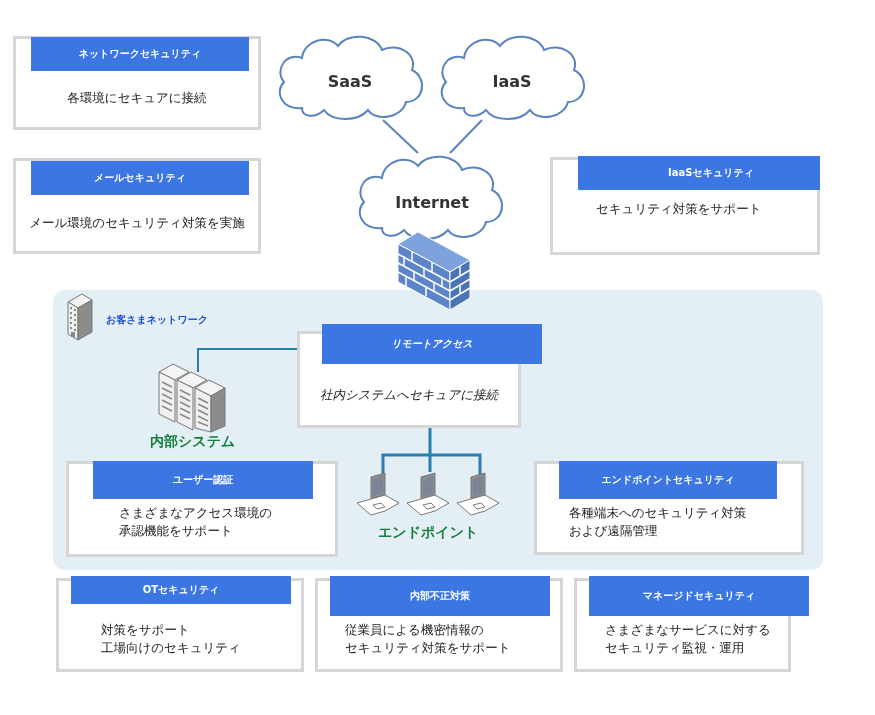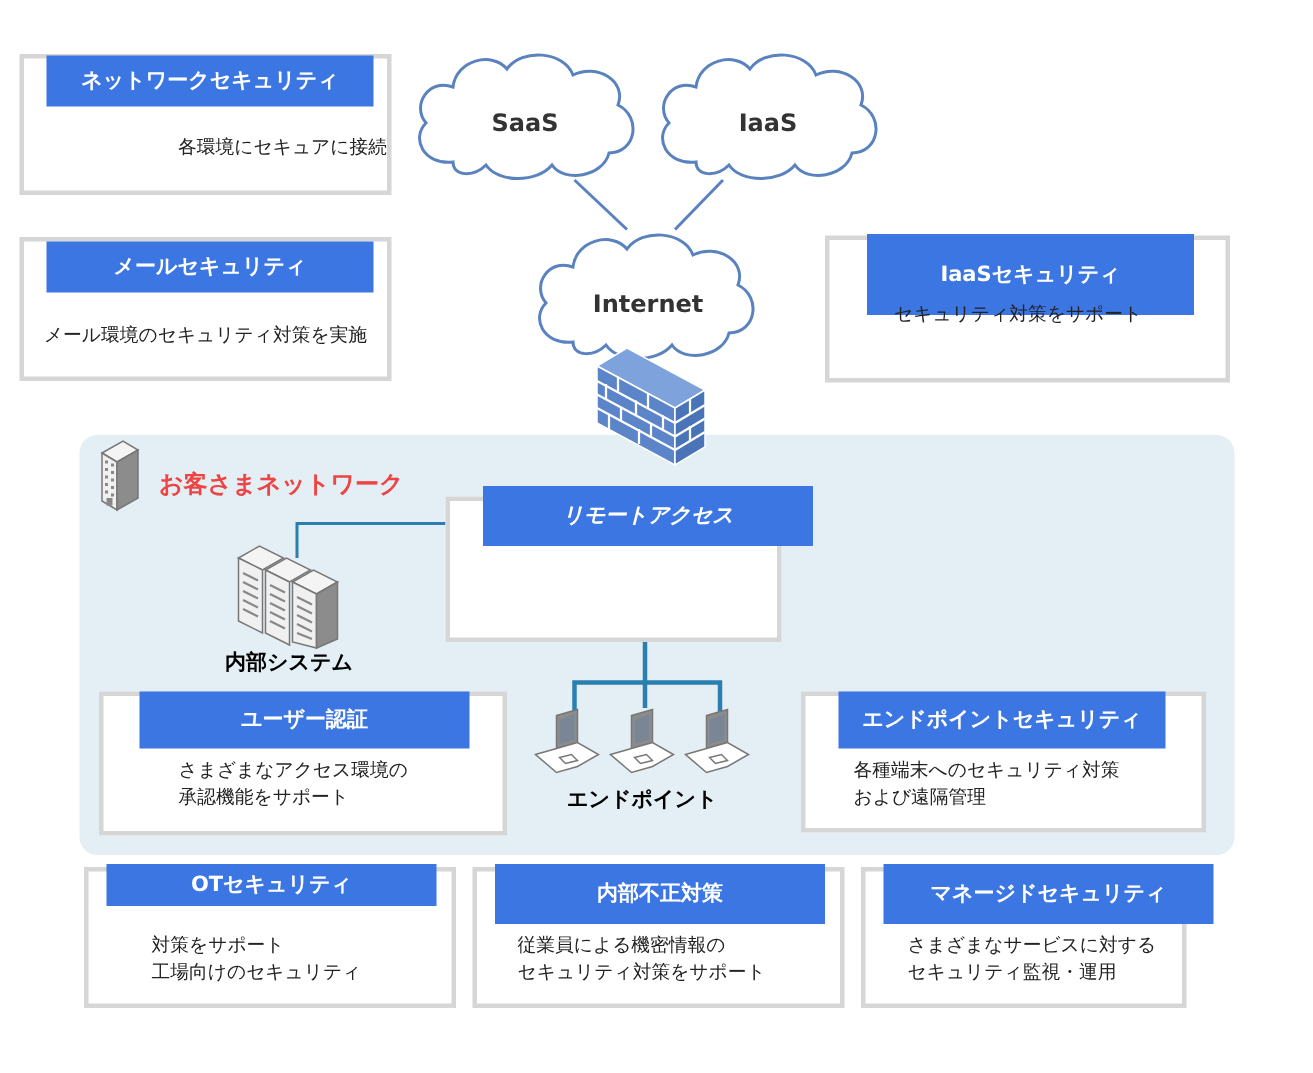--- a/index.html
+++ b/index.html
@@ -1,23 +1,23 @@
 <!DOCTYPE html>
 <html><head>
 <meta charset="utf-8">
 <style>
   html,body{margin:0;padding:0;background:#fff;}
   body{width:875px;height:715px;position:relative;overflow:hidden;font-family:"DejaVu Sans","Liberation Sans",sans-serif;color:#222;}
   .card{position:absolute;background:#fff;border:3px solid #d6d6d6;box-sizing:border-box;}
-  .card .hdr{position:absolute;background:#3b76e3;color:#fff;font-weight:bold;font-size:14px;display:flex;align-items:center;justify-content:center;white-space:nowrap;}
+  .card .hdr{position:absolute;background:#3b76e3;color:#fff;font-weight:bold;font-size:10px;display:flex;align-items:center;justify-content:center;white-space:nowrap;}
   .card .body{position:absolute;font-size:12.5px;line-height:18px;color:#222;white-space:nowrap;}
   .card .body.center{text-align:center;left:0;right:0;}
   .zone{position:absolute;left:53px;top:290px;width:770px;height:280px;background:#e4eef5;border-radius:12px;}
-  .zone-label{position:absolute;left:106px;top:313px;font-size:16px;font-weight:bold;color:#ef4444;white-space:nowrap;}
-  .icon-label{position:absolute;font-size:14px;font-weight:bold;color:#000000;white-space:nowrap;}
+  .zone-label{position:absolute;left:106px;top:313px;font-size:10px;font-weight:bold;color:#1d4ed8;white-space:nowrap;}
+  .icon-label{position:absolute;font-size:14px;font-weight:bold;color:#15803d;white-space:nowrap;}
   .cloud-text{font-family:"DejaVu Sans","Liberation Sans",sans-serif;font-weight:bold;font-size:16px;fill:#333;}
   svg{position:absolute;overflow:visible;}
 </style>
 </head>
 <body>
 
 <div class="zone"></div>
 
 <svg style="left:64px;top:292px;" width="36" height="50" viewBox="0 0 36 50">
   <polygon points="4,10 18,2 28,8 14,16" fill="#f4f4f4" stroke="#777" stroke-width="1"></polygon>
@@ -134,41 +134,44 @@
 <svg style="left:455px;top:473px;" width="50" height="44" viewBox="0 0 50 44">
   <polygon points="16,4 30,0 30,22 16,26" fill="#8c8c8c" stroke="#777"></polygon>
   <polygon points="18,7 28,3 28,20 18,23" fill="#7a8696"></polygon>
   <polygon points="2,30 16,26 30,22 44,30 30,38 16,42" fill="#fff" stroke="#777"></polygon>
   <polygon points="18,32 26,30 30,34 22,36" fill="none" stroke="#777"></polygon>
 </svg>
 <div class="icon-label" style="left:378px;top:524px;">エンドポイント</div>
 
 <div class="card" style="left:13px;top:36px;width:248px;height:94px;">
   <div class="hdr" style="left:15px;top:-2px;width:218px;height:34px;">ネットワークセキュリティ</div>
-  <div class="body center" style="top:50px;text-align:right;">
+  <div class="body center" style="top:50px;">
     <div>各環境にセキュアに接続</div>
   </div>
 </div>
 
 <div class="card" style="left:13px;top:158px;width:248px;height:96px;">
   <div class="hdr" style="left:15px;top:0px;width:218px;height:34px;">メールセキュリティ</div>
   <div class="body center" style="top:53px;">
     <div>メール環境のセキュリティ対策を実施</div>
   </div>
 </div>
 
 <div class="card" style="left:550px;top:157px;width:270px;height:98px;">
-  <div class="hdr" style="left:25px;top:-4px;width:218px;height:54px;">IaaSセキュリティ</div>
+  <div class="hdr" style="left:25px;top:-4px;width:218px;height:34px;padding-left:24px;">IaaSセキュリティ</div>
   <div class="body" style="left:43px;top:40px;">
     <div>セキュリティ対策をサポート</div>
   </div>
 </div>
 
 <div class="card" style="left:297px;top:331px;width:224px;height:97px;font-style:italic;">
   <div class="hdr" style="left:22px;top:-10px;width:220px;height:40px;">リモートアクセス</div>
+  <div class="body center" style="top:52px;">
+    <div>社内システムへセキュアに接続</div>
+  </div>
 </div>
 
 <div class="card" style="left:66px;top:461px;width:272px;height:96px;">
   <div class="hdr" style="left:24px;top:-3px;width:220px;height:38px;">ユーザー認証</div>
   <div class="body" style="left:50px;top:40px;">
     <div>さまざまなアクセス環境の</div>
     <div>承認機能をサポート</div>
   </div>
 </div>
 

